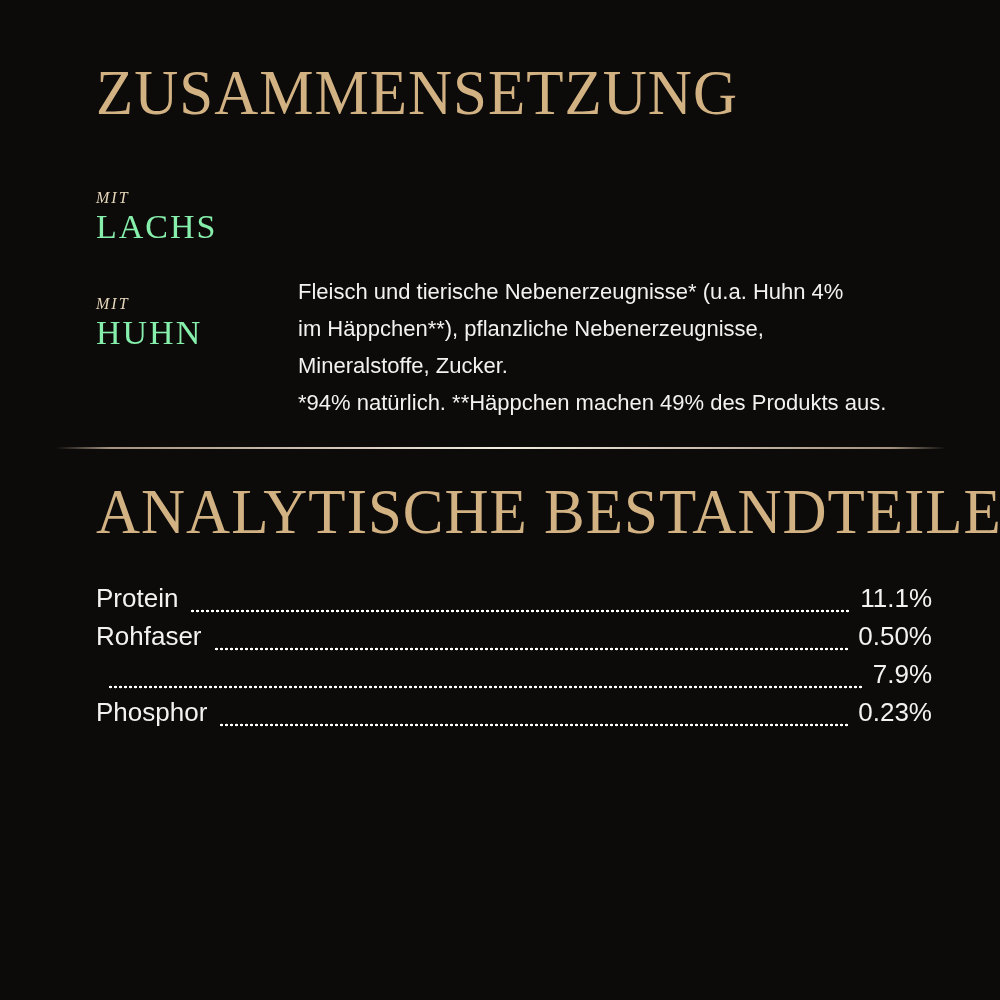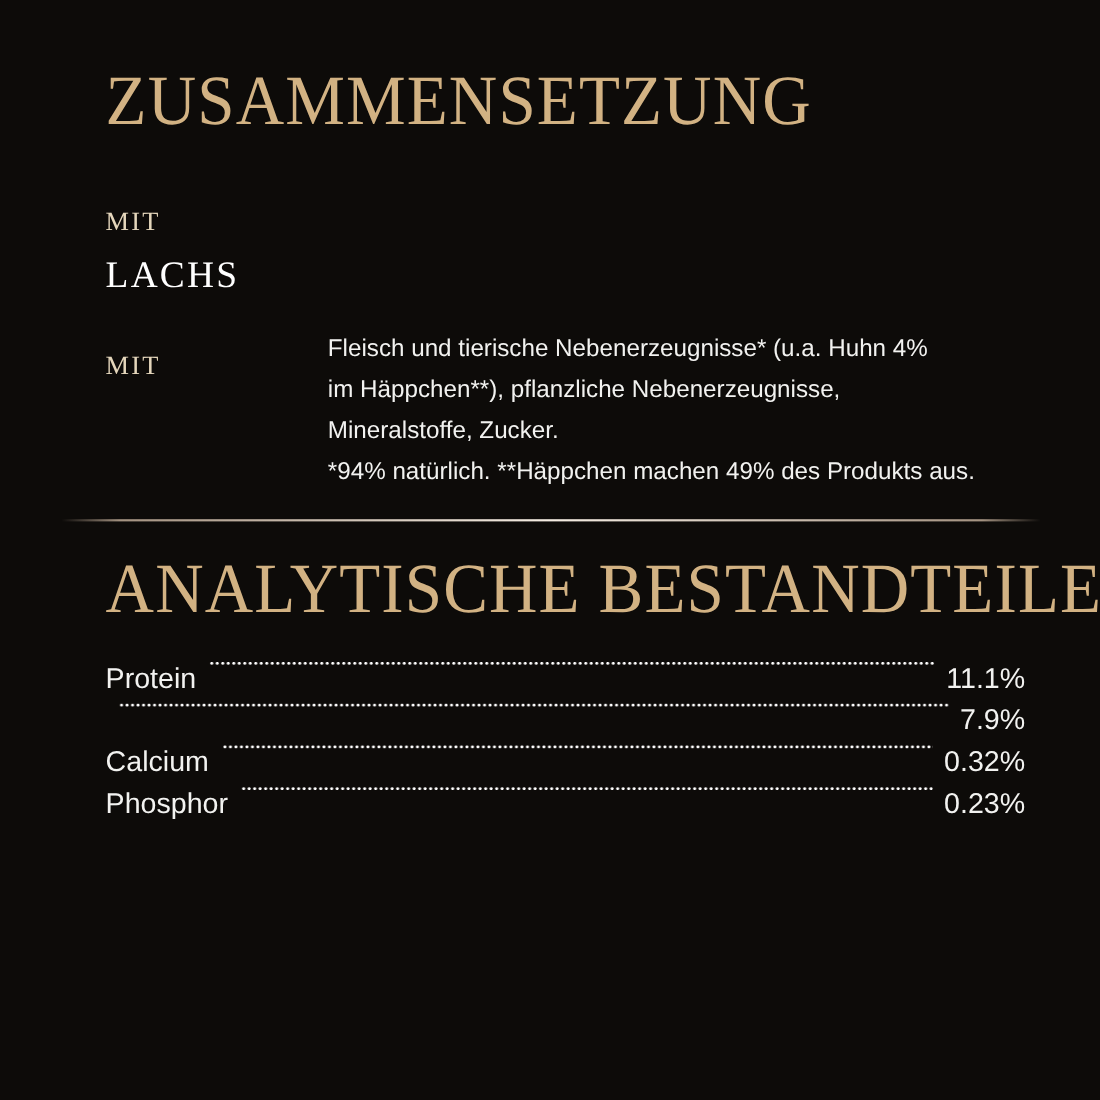--- a/index.html
+++ b/index.html
@@ -33,32 +33,32 @@
   .composition-title { margin-bottom: 46px; }
   .variant { display: flex; margin-bottom: 26px; }
   .variant-label {
     width: 202px;
     flex-shrink: 0;
     padding-top: 22px;
     font-family: "Liberation Serif", serif;
   }
   .variant-prefix {
     display: block;
-    font-size: 24px;
+    font-size: 16px;
     letter-spacing: 2px;
     color: #e4d6bb;
     line-height: 1.1;
+    font-style: italic;
   }
   .variant-name {
     display: block;
     font-size: 34px;
     letter-spacing: 2px;
-    color: #ffffff;
+    color: #86efac;
     line-height: 1.2;
-    margin-top: 16px;
   }
   .variant-desc {
     font-size: 22px;
     line-height: 37px;
     white-space: pre-line;
     color: #f2f2f0;
   }
   .divider {
     border: none;
     height: 2px;
@@ -67,21 +67,21 @@
       rgba(190,170,150,0) 0%,
       rgba(190,170,150,0.85) 6%,
       #f4ece2 50%,
       rgba(190,170,150,0.85) 94%,
       rgba(190,170,150,0) 100%);
   }
   .analysis-title { margin-bottom: 36px; }
   .analysis-table { margin-top: 0; }
   .analysis-row {
     display: flex;
-    align-items: flex-start;
+    align-items: flex-end;
     height: 38px;
     font-size: 26px;
   }
   .row-label { white-space: nowrap; }
   .dot-leader {
     flex: 1;
     height: 4px;
     margin: 0 10px 1px 12px;
     background-image: radial-gradient(circle, #ffffff 1.15px, rgba(255,255,255,0) 1.6px);
     background-size: 5px 4px;
@@ -100,20 +100,21 @@
   <div class="variant">
     <div class="variant-label">
       <span class="variant-prefix">MIT</span>
       <span class="variant-name">LACHS</span>
     </div>
   </div>
 
   <div class="variant">
     <div class="variant-label">
       <span class="variant-prefix">MIT</span>
+      <span class="variant-name">HUHN</span>
     </div>
     <div class="variant-desc">Fleisch und tierische Nebenerzeugnisse* (u.a. Huhn 4%
 im Häppchen**), pflanzliche Nebenerzeugnisse,
 Mineralstoffe, Zucker.
 *94% natürlich. **Häppchen machen 49% des Produkts aus.</div>
   </div>
 
   <hr class="divider">
 
   <h1 class="section-title analysis-title">ANALYTISCHE BESTANDTEILE</h1>
@@ -121,31 +122,31 @@
   <div class="analysis-table">
 
     <div class="analysis-row">
       <span class="row-label">Protein</span>
       <span class="dot-leader"></span>
       <span class="row-value">11.1%</span>
     </div>
 
 
 
+    <div class="analysis-row">
+      <span class="row-label">Rohfaser</span>
+      <span class="dot-leader"></span>
+      <span class="row-value">0.50%</span>
+    </div>
 
     <div class="analysis-row">
       <span class="dot-leader"></span>
       <span class="row-value">7.9%</span>
     </div>
 
-    <div class="analysis-row">
-      <span class="row-label">Calcium</span>
-      <span class="dot-leader"></span>
-      <span class="row-value">0.32%</span>
-    </div>
 
     <div class="analysis-row">
       <span class="row-label">Phosphor</span>
       <span class="dot-leader"></span>
       <span class="row-value">0.23%</span>
     </div>
 
   </div>
 </div>
 

